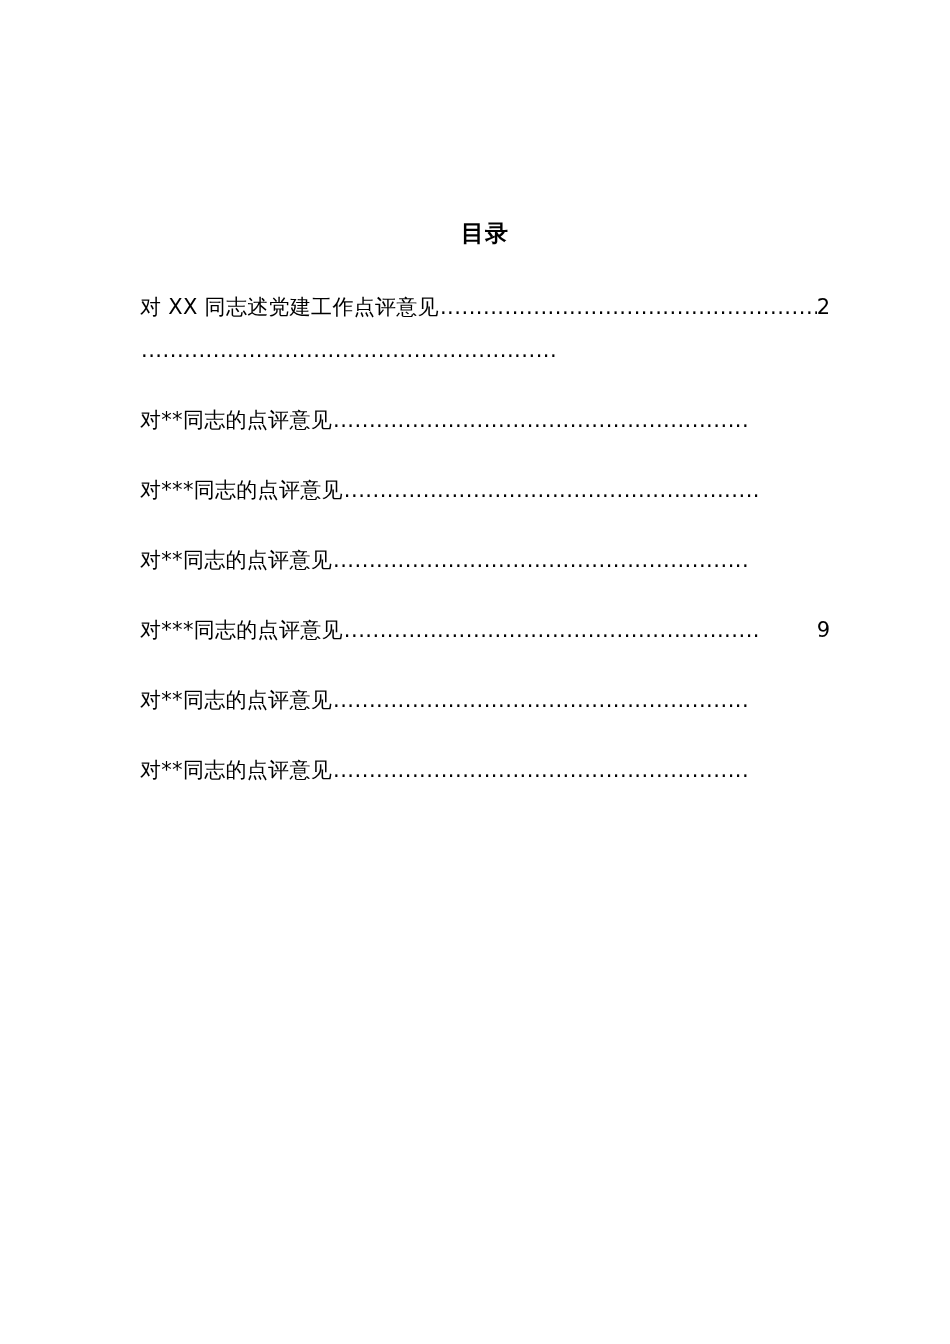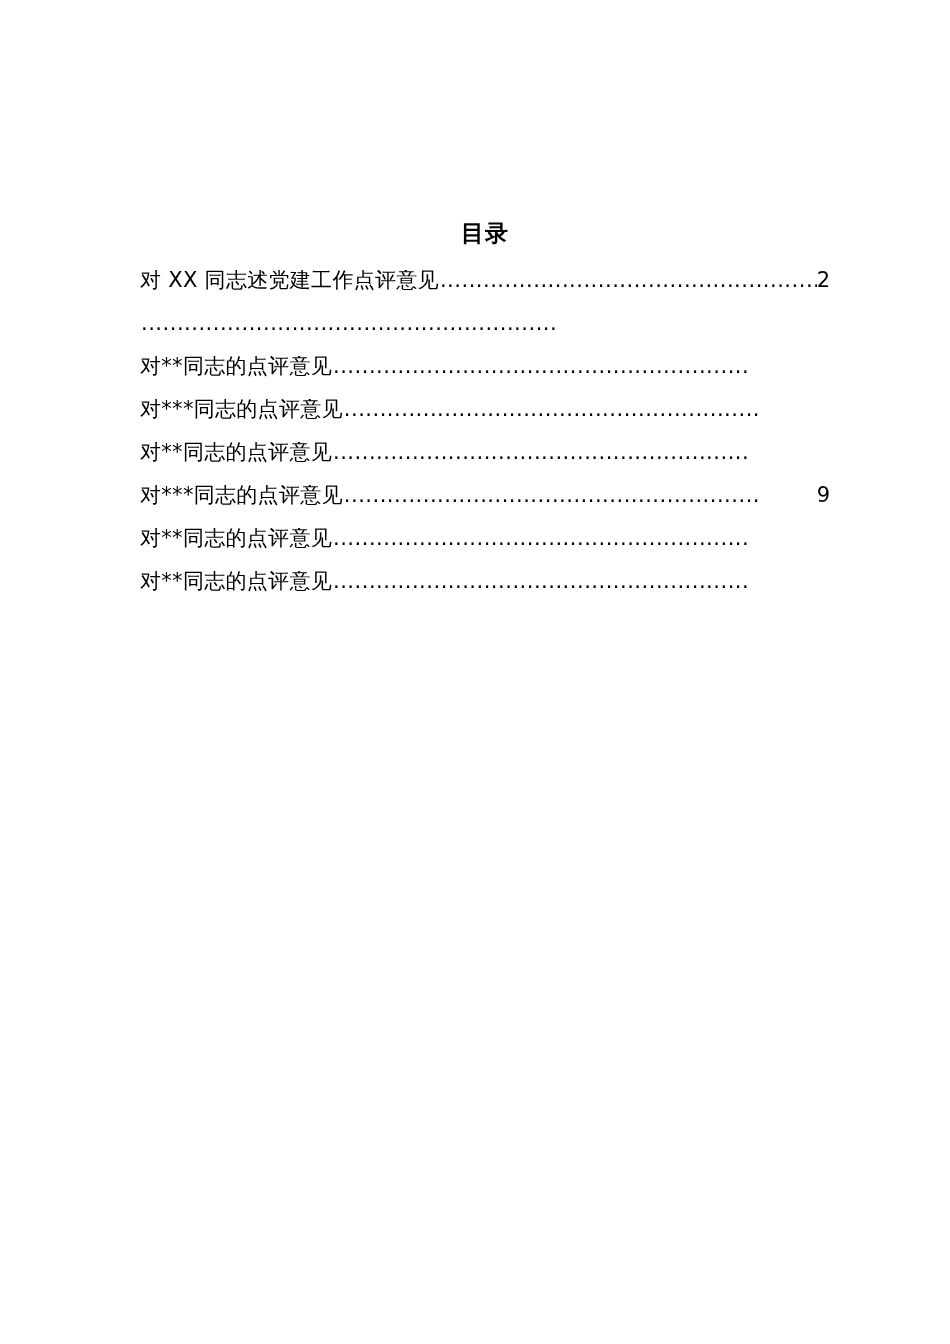--- a/index.html
+++ b/index.html
@@ -52,20 +52,21 @@
     position: relative;
   }
   .toc-row {
     display: flex;
     align-items: baseline;
     width: 100%;
   }
   .toc-label {
     flex: 0 0 auto;
     letter-spacing: 0.3px;
+    margin-top: 27px;
   }
   .toc-dots {
     flex: 1 1 auto;
     overflow: hidden;
     white-space: nowrap;
     font-size: 21px;
     letter-spacing: 0.5px;
     margin-left: 1px;
     color: #000;
   }

